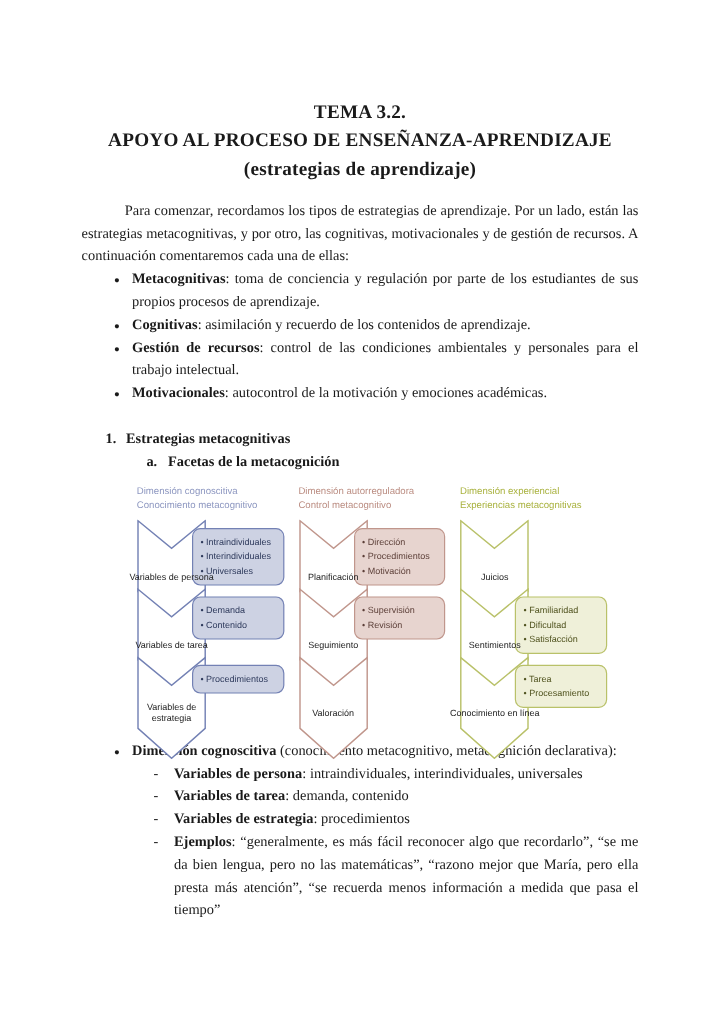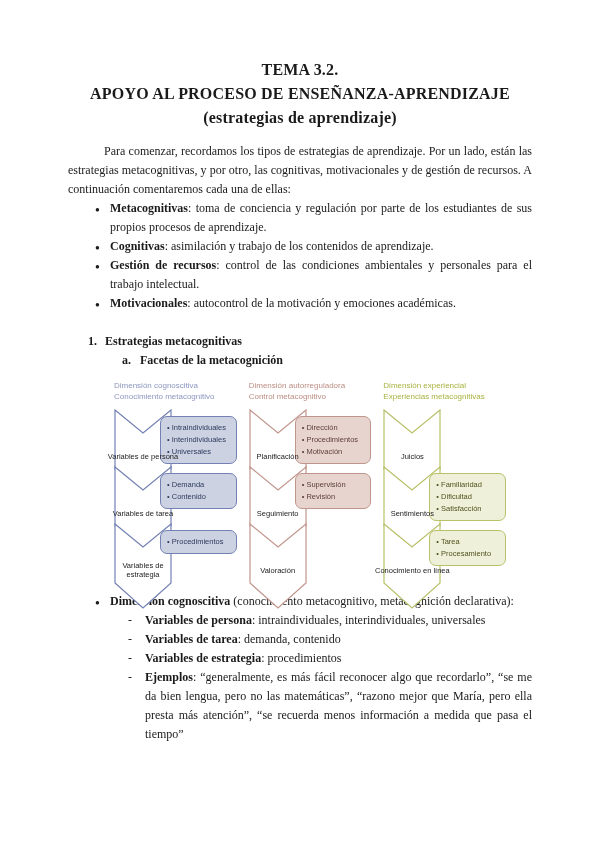--- a/index.html
+++ b/index.html
@@ -5,21 +5,21 @@
   * { margin:0; padding:0; box-sizing:border-box; }
   html,body { background:#ffffff; }
   body {
     width:600px; min-height:848px;
     font-family:"Liberation Serif", serif;
     color:#1a1a1a;
     -webkit-font-smoothing:antialiased;
   }
   .page {
     width:592px; min-height:848px;
-    padding:58px 60px 40px 68px;
+    padding:82px 60px 40px 68px;
     background:#fff;
   }
   
   .title-block { text-align:center; font-weight:bold; font-size:16px; line-height:24px; letter-spacing:.2px; }
   
   .intro {
     margin-top:12px; font-size:12px; line-height:19px;
     text-align:justify; text-indent:36px;
   }
   ul.strategies { list-style:none; margin-top:0; }
@@ -82,21 +82,21 @@
   <div class="title-block">
     <div>TEMA 3.2.</div>
     <div>APOYO AL PROCESO DE ENSEÑANZA-APRENDIZAJE</div>
     <div>(estrategias de aprendizaje)</div>
   </div>
 
   <p class="intro">Para comenzar, recordamos los tipos de estrategias de aprendizaje. Por un lado, están las estrategias metacognitivas, y por otro, las cognitivas, motivacionales y de gestión de recursos. A continuación comentaremos cada una de ellas:</p>
 
   <ul class="strategies">
       <li><span class="term">Metacognitivas</span><span>: toma de conciencia y regulación por parte de los estudiantes de sus propios procesos de aprendizaje.</span></li>
-      <li><span class="term">Cognitivas</span><span>: asimilación y trabajo de los contenidos de aprendizaje.</span></li>
+      <li><span class="term">Cognitivas</span><span>: asimilación y recuerdo de los contenidos de aprendizaje.</span></li>
       <li><span class="term">Gestión de recursos</span><span>: control de las condiciones ambientales y personales para el trabajo intelectual.</span></li>
       <li><span class="term">Motivacionales</span><span>: autocontrol de la motivación y emociones académicas.</span></li>
     </ul>
 
   <div class="h-num">
     <span class="num">1.</span><span>Estrategias metacognitivas</span>
   </div>
   <div class="h-sub">
     <span class="letter">a.</span><span>Facetas de la metacognición</span>
   </div>

